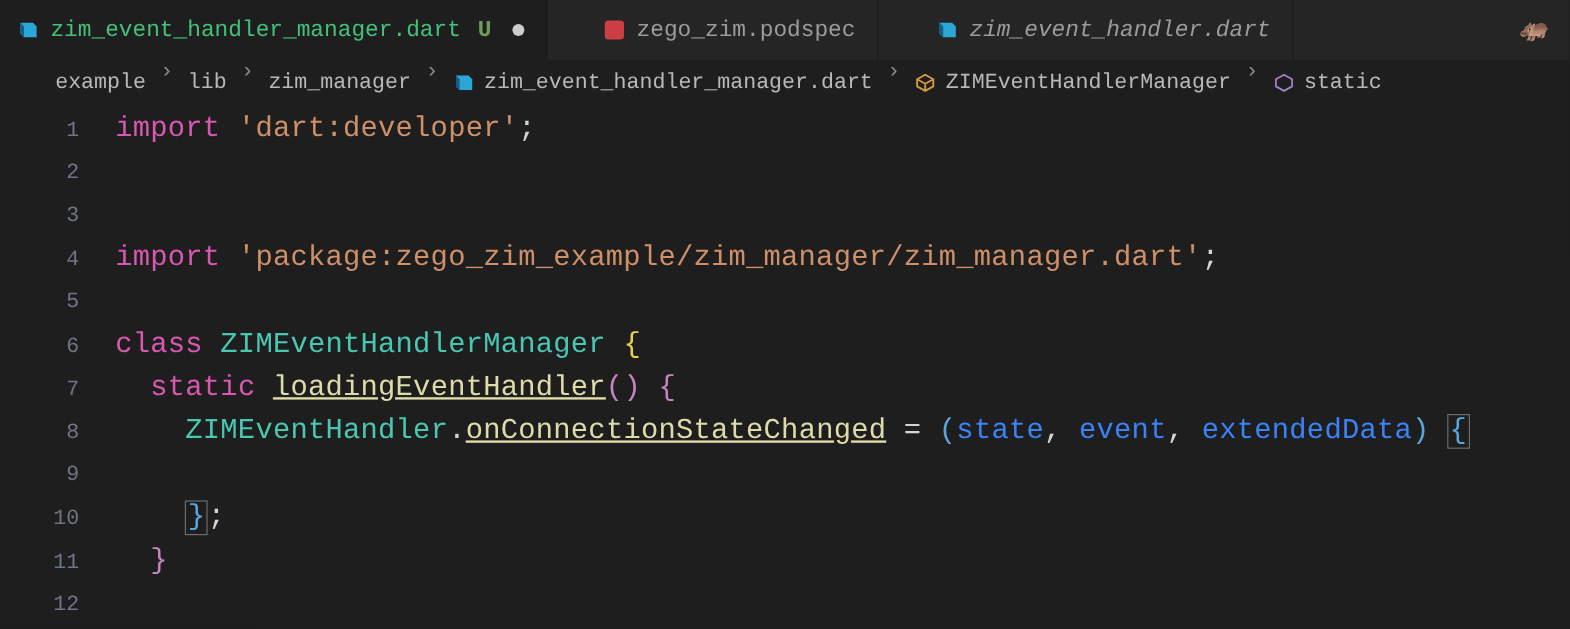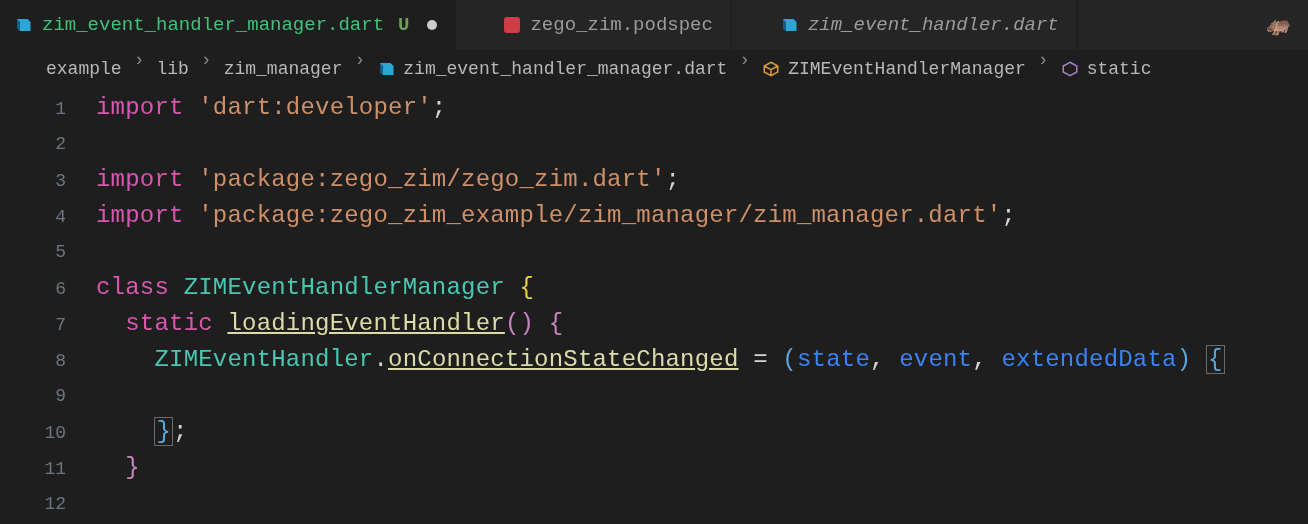--- a/index.html
+++ b/index.html
@@ -206,21 +206,20 @@
     <div class="line">
       <div class="gutter">1</div>
       <div class="code"><span class="kw">import </span><span class="str">'dart:developer'</span><span class="punc">;</span></div>
     </div>
     <div class="line">
       <div class="gutter">2</div>
       <div class="code"></div>
     </div>
     <div class="line">
       <div class="gutter">3</div>
-      <div class="code"><span class="kw">import </span><span class="str">'package:zego_zim/zego_zim.dart'</span><span class="punc">;</span></div>
     </div>
     <div class="line">
       <div class="gutter">4</div>
       <div class="code"><span class="kw">import </span><span class="str">'package:zego_zim_example/zim_manager/zim_manager.dart'</span><span class="punc">;</span></div>
     </div>
     <div class="line">
       <div class="gutter">5</div>
       <div class="code"></div>
     </div>
     <div class="line">

